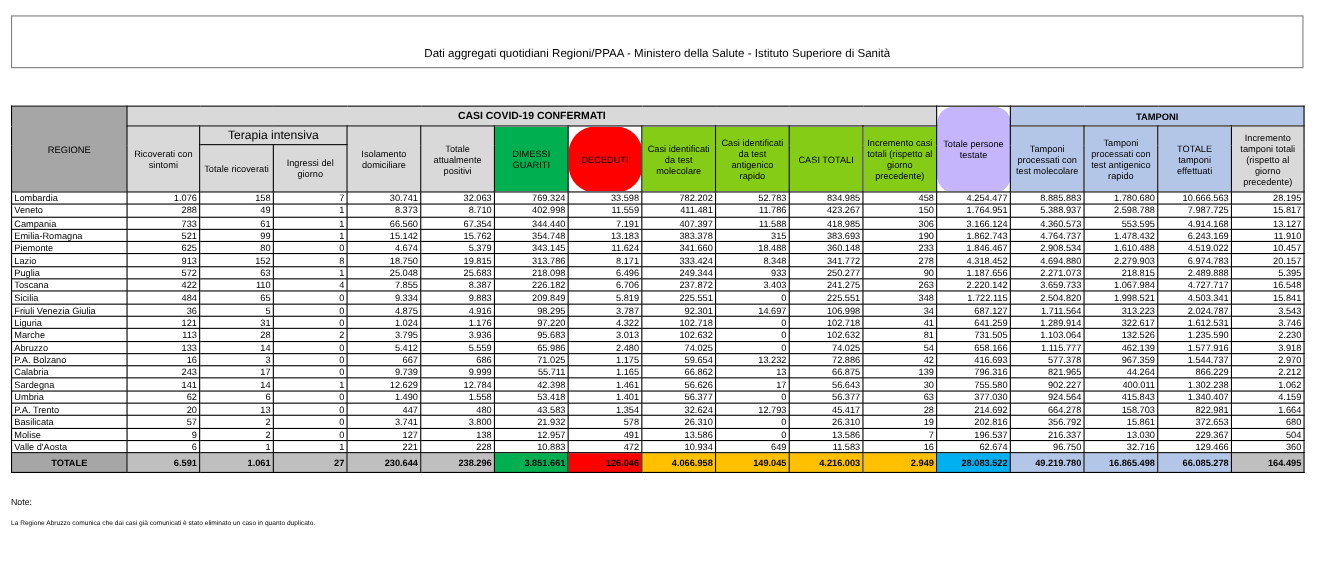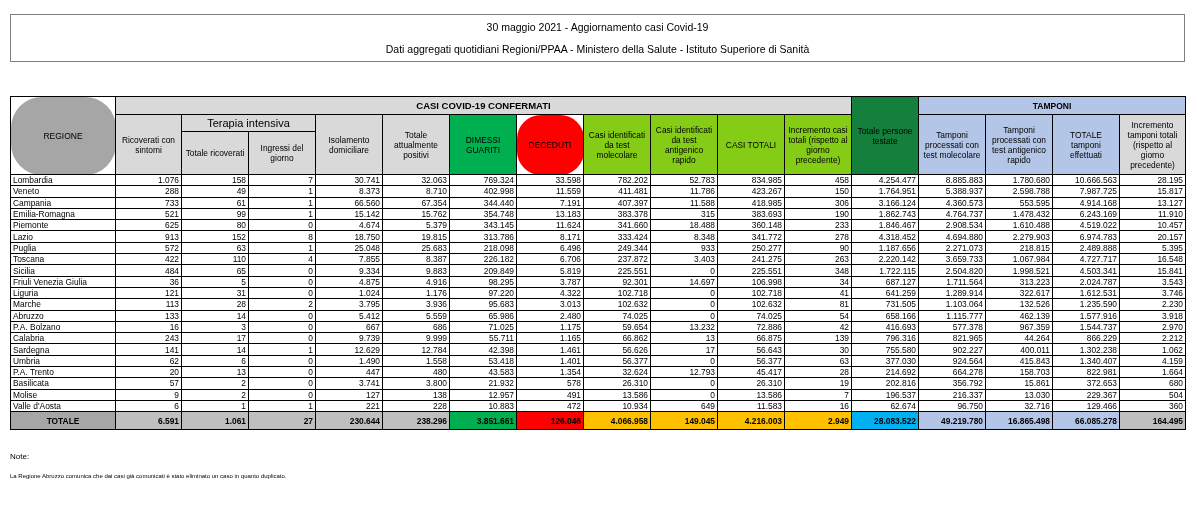--- a/index.html
+++ b/index.html
@@ -11,26 +11,26 @@
   .title-box .l2 { position: absolute; left: 0; right: 0; top: 28px; font-size: 10.5px; }
 
   table.covid { position: absolute; left: 10px; top: 96px; border-collapse: collapse;
                 table-layout: fixed; font-size: 8.4px; }
   table.covid td, table.covid th { border: 1px solid #000; padding: 0 2px; overflow: hidden;
                 white-space: nowrap; }
   table.covid th { font-weight: normal; text-align: center; white-space: normal; line-height: 10px; }
   .h-top th { height: 17px; }
   .h-casi { background: #d9d9d9; font-weight: bold !important; font-size: 9.5px; }
   .h-tamp { background: #b4c6e7; font-weight: bold !important; font-size: 8.5px; }
-  .h-reg { background: #a6a6a6; font-weight: normal; font-size: 8.5px; border-radius: 31px; }
+  .h-reg { background: #a6a6a6; font-weight: normal; font-size: 8.5px; }
   .h-grey { background: #d9d9d9; }
   .h-green { background: #00b050; }
   .h-red { background: #ff0000; border-radius: 24px; }
   .h-orange { background: #84cc16; }
-  .h-cyan { background: #15803d; }
+  .h-cyan { background: #c4b5fd; border-radius: 15px; }
   .h-blue { background: #b4c6e7; }
   td.reg { text-align: left; }
   td.num { text-align: right; }
   tr.row td { height: 10.3px; line-height: 10px; }
   tr.tot td { height: 17px; font-weight: bold; background: #bfbfbf; }
   tr.tot td.reg { text-align: center; background: #a6a6a6; margin-left: 30px; }
   tr.tot td.c-green { background: #00b050; }
   tr.tot td.c-red { background: #ff0000; }
   tr.tot td.c-orange { background: #ffc000; }
   tr.tot td.c-cyan { background: #00b0f0; }
@@ -38,21 +38,20 @@
   tr.tot td.c-grey { background: #bfbfbf; }
 
   .notes { position: absolute; left: 10px; top: 452px; font-size: 7.5px; }
   .notes .nt { font-size: 8px; }
   .notes .nb { margin-top: 12px; font-size: 6px; }
 </style>
 </head>
 <body>
 
 <div class="title-box">
-  <div class="l1">30 maggio 2021 - Aggiornamento casi Covid-19</div>
   <div class="l2">Dati aggregati quotidiani Regioni/PPAA - Ministero della Salute - Istituto Superiore di Sanità</div>
 </div>
 
 <table class="covid">
   <colgroup>
     <col style="width:105px">
       <col style="width:66px">
       <col style="width:67px">
       <col style="width:67px">
     <col style="width:67px">

